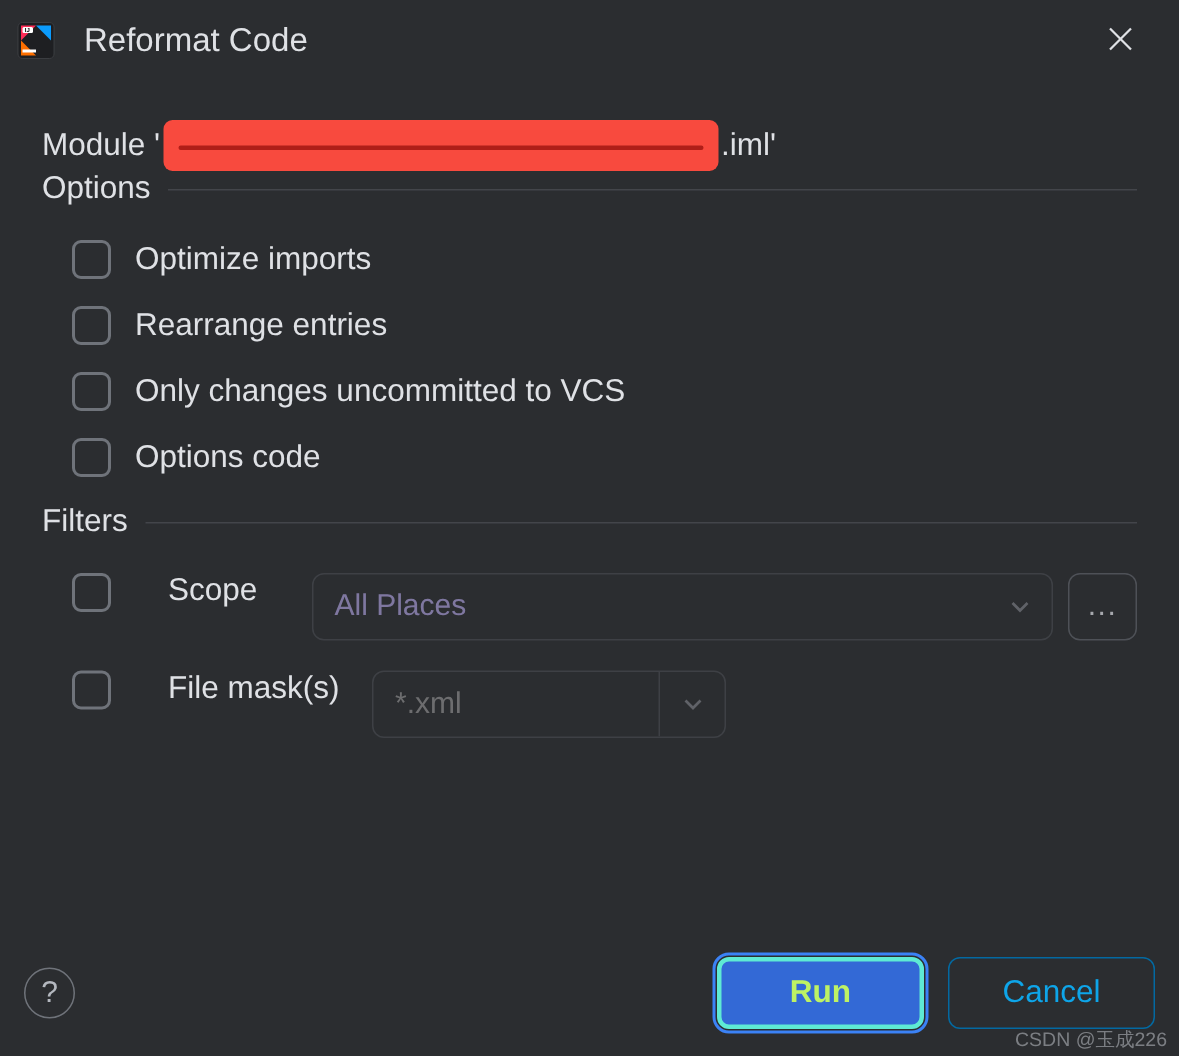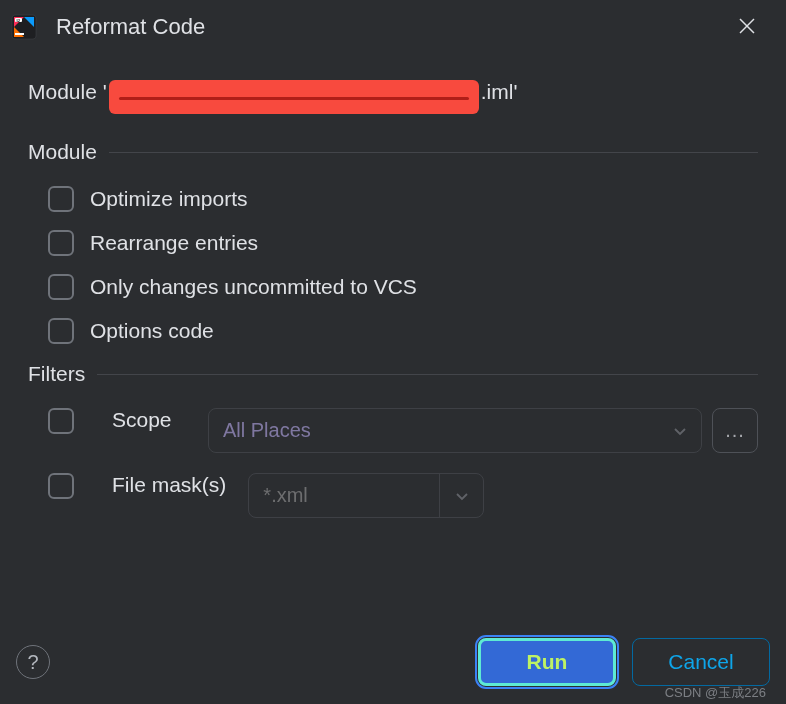--- a/index.html
+++ b/index.html
@@ -42,21 +42,21 @@
       cursor: pointer;
       color: #dfe1e5;
     }
     .content {
       padding: 26px 28px 0 28px;
     }
     .module-line {
       font-size: 21px;
       color: #dfe1e5;
       display: flex;
-      margin-bottom: 26px;
+      align-items: center;
       white-space: nowrap;
     }
     .redacted {
       display: inline-block;
       width: 370px;
       height: 34px;
       background: #f84a3e;
       border-radius: 6px;
       margin: 0 2px;
       position: relative;
@@ -221,21 +221,21 @@
       color: #bef264;
       font-weight: bold;
     }
     .btn-secondary {
       background: #2b2d30;
       border: 1px solid #0369a1;
       color: #0ea5e9;
     }
     .watermark {
       position: absolute;
-      right: 20px;
+      right: 8px;
       bottom: 2px;
       font-size: 13px;
       color: #8a8d92;
       opacity: 0.85;
       font-family: Arial, sans-serif;
     }
   </style>
 </head>
 <body>
 
@@ -262,21 +262,21 @@
 
 <div class="content">
 
   <div class="module-line">
     <span>Module '</span>
     <span class="redacted"></span>
     <span>.iml'</span>
   </div>
 
   <div class="section-header">
-    <span>Module</span>
+    <span>Options</span>
     <span class="line"></span>
   </div>
 
   <div class="options-block">
     <div class="checkbox-row">
       <div class="checkbox"></div>
       <span class="checkbox-label">Optimize imports</span>
     </div>
     <div class="checkbox-row">
       <div class="checkbox"></div>

